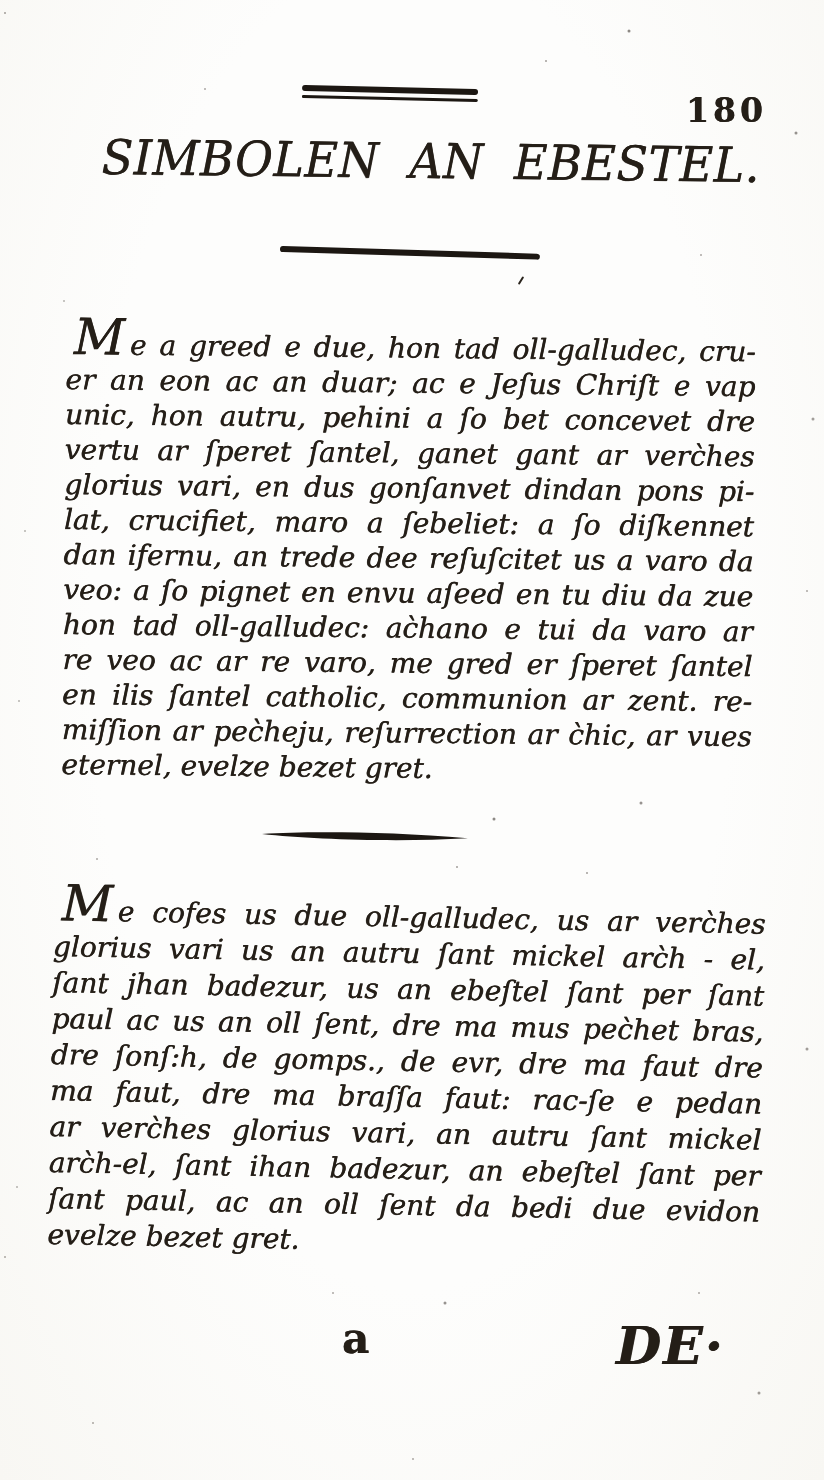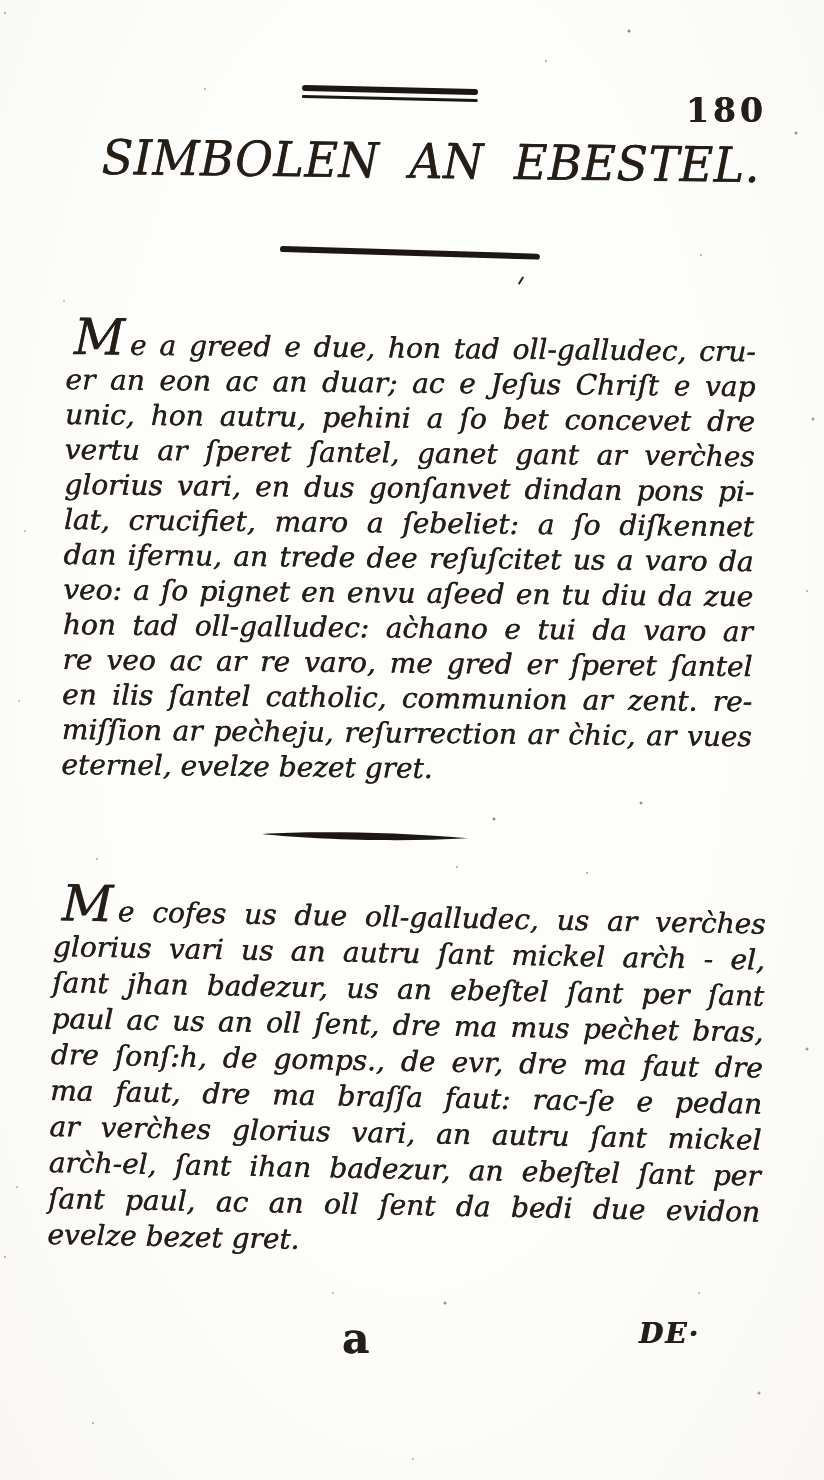--- a/index.html
+++ b/index.html
@@ -66,22 +66,22 @@
     position:absolute;left:262px;top:827px;
     transform:rotate(1.6deg);transform-origin:left center;
   }
   .divider path{fill:#1c1712;}
   
   .signature{
     position:absolute;left:342px;top:1318px;
     font-size:42px;font-weight:bold;line-height:1;
   }
   .catchword{
-    position:absolute;left:639px;top:1320px;
-    font-size:28px;font-weight:bold;font-style:italic;
+    position:absolute;left:616px;top:1320px;
+    font-size:52px;font-weight:bold;font-style:italic;
     letter-spacing:2px;line-height:1;
   }
   
   .specks{
     position:absolute;left:0;top:0;width:2px;height:2px;border-radius:50%;
     background:transparent;pointer-events:none;
     box-shadow:
       628px 30px 0 0.5px rgba(50,42,35,.55),
       204px 88px 0 0 rgba(50,42,35,.40),
       545px 60px 0 0 rgba(50,42,35,.45),

